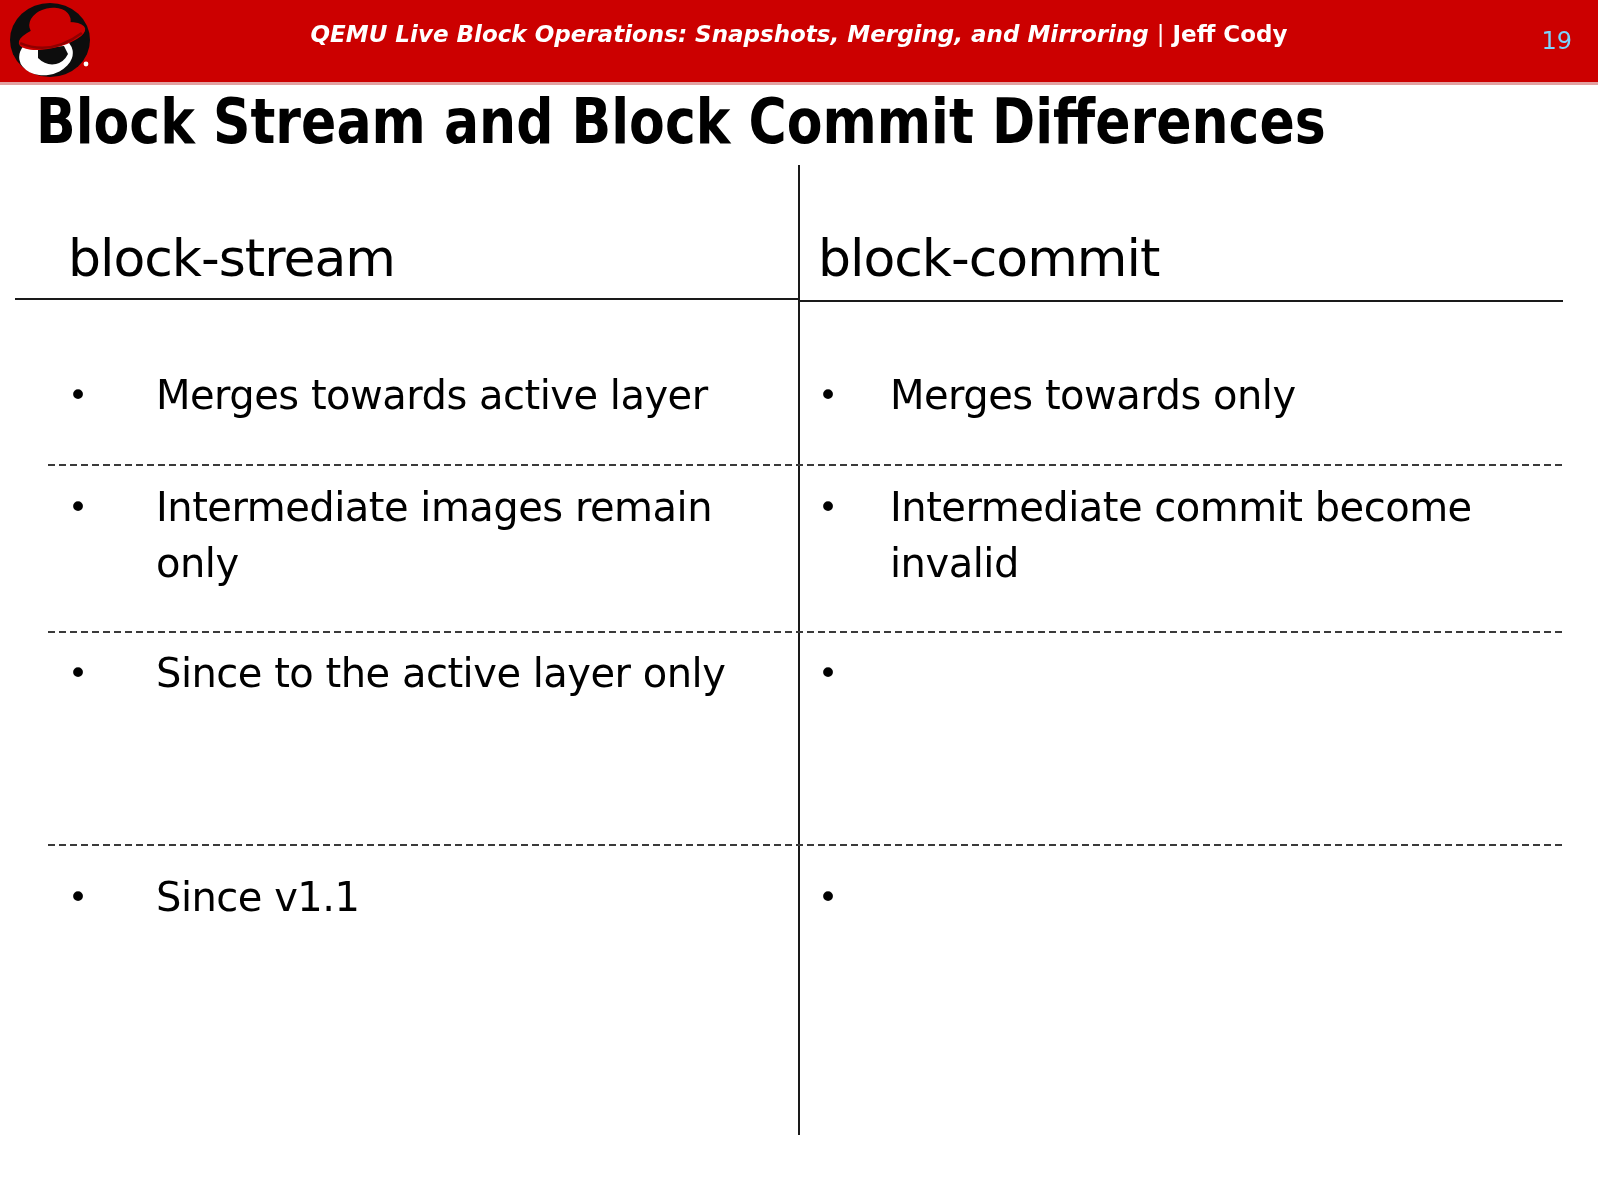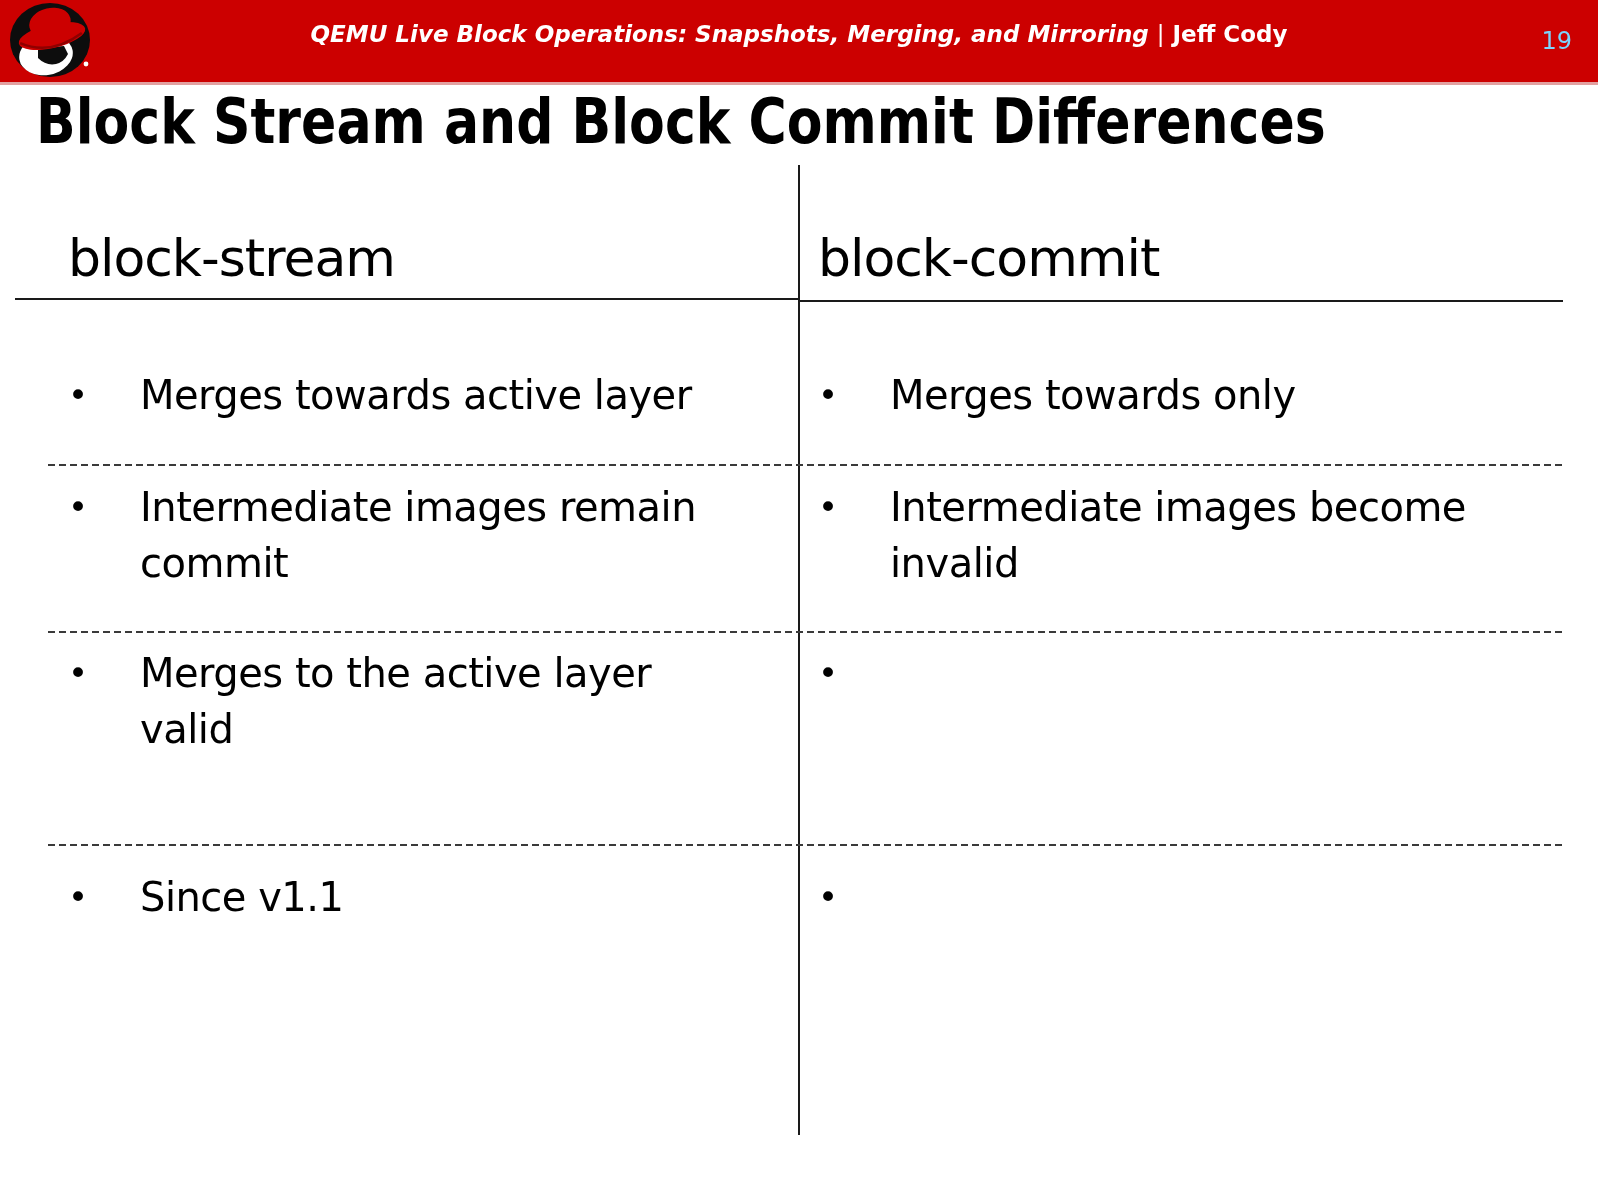--- a/index.html
+++ b/index.html
@@ -64,21 +64,21 @@
   
   .bullet-row{
     position:absolute;display:flex;align-items:flex-start;
     font-size:40px;line-height:56px;letter-spacing:-0.5px;
   }
   .bullet-row .dot{
     width:72px;flex:0 0 72px;font-size:34px;line-height:56px;
   }
   .bullet-row .btext{flex:0 0 auto;}
   .col-left .bullet-row{left:68px;}
-  .col-left .btext{width:615px;}
+  .col-left .btext{width:615px;margin-left:16px;}
   .col-right .bullet-row{left:818px;}
   .col-right .btext{width:645px;}
   .row-1{top:367px;}
   .row-2{top:479px;}
   .row-3{top:645px;}
   .row-4{top:869px;}
 </style>
 </head>
 <body>
 
@@ -112,40 +112,40 @@
   <div class="col-header left">block-stream</div>
   <div class="col-header right">block-commit</div>
 
   <div class="col-left">
     <div class="bullet-row row-1">
       <span class="dot">•</span>
       <div class="btext">Merges towards active layer</div>
     </div>
     <div class="bullet-row row-2">
       <span class="dot">•</span>
-      <div class="btext">Intermediate images remain commit</div>
+      <div class="btext">Intermediate images remain only</div>
     </div>
     <div class="bullet-row row-3">
       <span class="dot">•</span>
-      <div class="btext">Merges to the active layer valid</div>
+      <div class="btext">Since to the active layer only</div>
     </div>
     <div class="bullet-row row-4">
       <span class="dot">•</span>
       <div class="btext">Since v1.1</div>
     </div>
   </div>
 
   <div class="col-right">
     <div class="bullet-row row-1">
       <span class="dot">•</span>
       <div class="btext">Merges towards only</div>
     </div>
     <div class="bullet-row row-2">
       <span class="dot">•</span>
-      <div class="btext">Intermediate images become invalid</div>
+      <div class="btext">Intermediate commit become invalid</div>
     </div>
     <div class="bullet-row row-3">
       <span class="dot">•</span>
     </div>
     <div class="bullet-row row-4">
       <span class="dot">•</span>
     </div>
   </div>
 
 </div>

